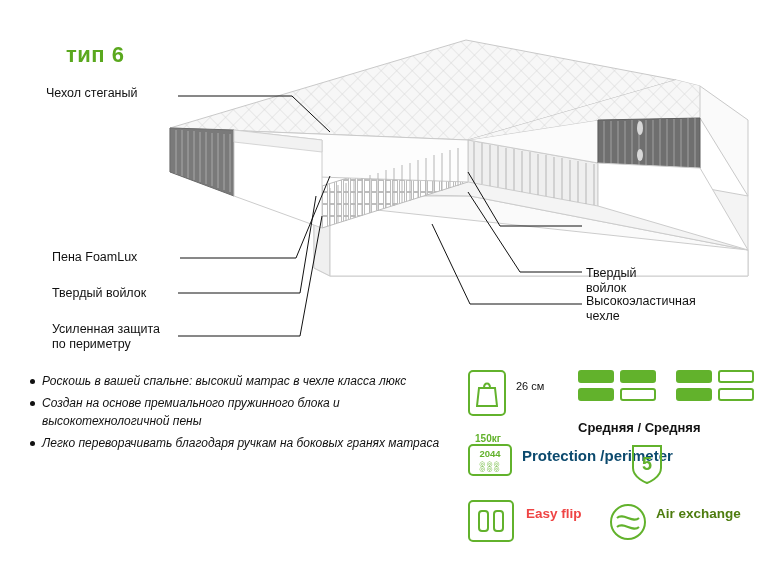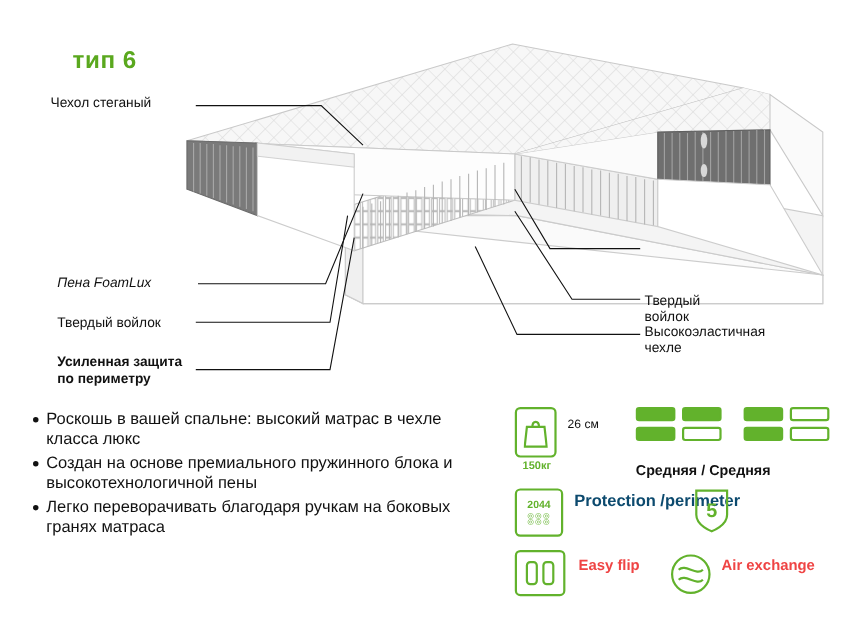--- a/index.html
+++ b/index.html
@@ -44,41 +44,42 @@
   }
   
   .callout {
     position: absolute;
     font-size: 12.5px;
     line-height: 15px;
     color: #111;
     white-space: pre-line;
   }
   .cl-cover     { left: 46px;  top: 86px; }
-  .cl-foam      { left: 52px;  top: 250px; font-style: italic; }
+  .cl-foam      { left: 52px;  top: 250px; }
   .cl-felt-l    { left: 52px;  top: 286px; }
-  .cl-protect   { left: 52px;  top: 322px; font-weight: bold; }
+  .cl-protect   { left: 52px;  top: 322px; }
   .cl-block     { left: 586px; top: 216px; }
   .cl-felt-r    { left: 586px; top: 266px; }
   .cl-elastic   { left: 586px; top: 294px; }
 
   
   .bullets {
     position: absolute;
     left: 28px;
     top: 372px;
     width: 420px;
   }
   .bullet {
     position: relative;
     padding-left: 14px;
-    font-size: 15px;
+    font-size: 12px;
     line-height: 18.5px;
     margin-bottom: 3px;
     color: #111;
+    font-style: italic;
   }
   .bullet:before {
     content: "";
     position: absolute;
     left: 2px;
     top: 7px;
     width: 5px;
     height: 5px;
     border-radius: 50%;
     background: #111;
@@ -96,20 +97,21 @@
     border-radius: 5px;
     box-sizing: border-box;
     display: flex;
     align-items: center;
     justify-content: center;
     flex-direction: column;
   }
   .grn-b {
     color: #62b22c;
     font-weight: bold;
+    margin-top: 15px;
   }
   .weight-box {
     position: absolute; left: 0; top: 4px;
     width: 38px; height: 46px;
   }
   .weight-label {
     position: absolute; left: -1px; top: 52px;
     width: 42px; text-align: center;
     font-size: 10px; font-weight: bold;
   }
@@ -130,21 +132,21 @@
     box-sizing: border-box;
   }
   .fcell.filled { background: #62b22c; }
   .firm-text {
     position: absolute; left: 110px; top: 54px;
     font-size: 13px; font-weight: bold; color: #111;
   }
   
   .cell2044 {
     position: absolute; left: 0; top: 78px;
-    width: 44px; height: 44px;
+    width: 44px; height: 32px;
   }
   .n2044 {
     font-size: 9.5px; font-weight: bold; color: #62b22c; line-height: 10px;
   }
   .coil-dots { margin-top: 2px; line-height: 5px; font-size: 7px; color: #62b22c; letter-spacing:1px;}
   .protect-text {
     position: absolute; left: 54px; top: 82px;
     font-size: 15px; font-weight: bold; line-height: 16px; color: #0c4a6e;
   }
   .shield {
@@ -165,21 +167,21 @@
   .flip-text {
     position: absolute; left: 58px; top: 140px;
     font-size: 13.5px; font-weight: bold; line-height: 16px; color: #ef4444;
   }
   .air-icon {
     position: absolute; left: 140px; top: 136px;
     width: 40px; height: 40px;
   }
   .air-text {
     position: absolute; left: 188px; top: 140px;
-    font-size: 13.5px; font-weight: bold; line-height: 16px; color: #ef4444;
+    font-size: 13.5px; font-weight: bold; line-height: 16px; color: #4d7c0f;
   }
 </style>
 </head>
 <body>
 
 <div class="page">
 
   <div class="title">тип 6</div>
 
   <div class="diagram">

